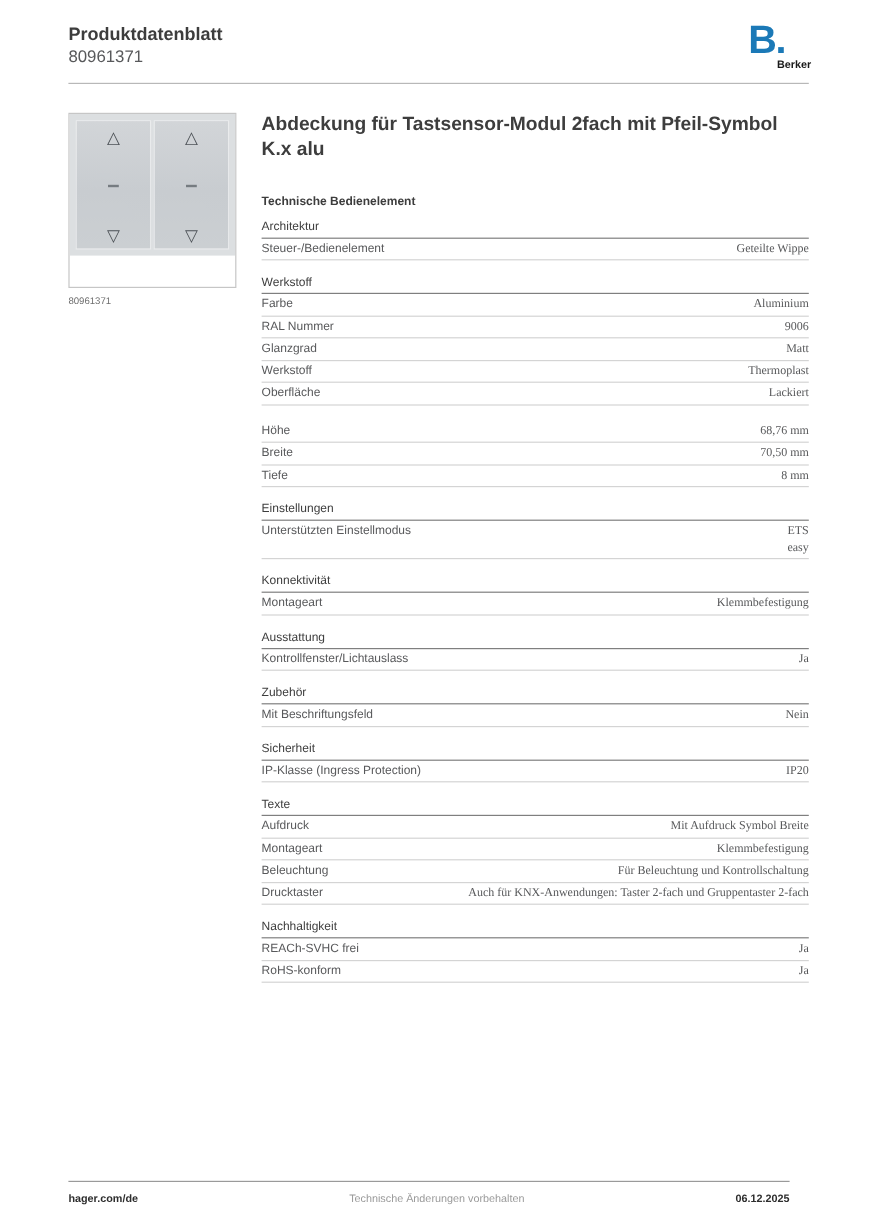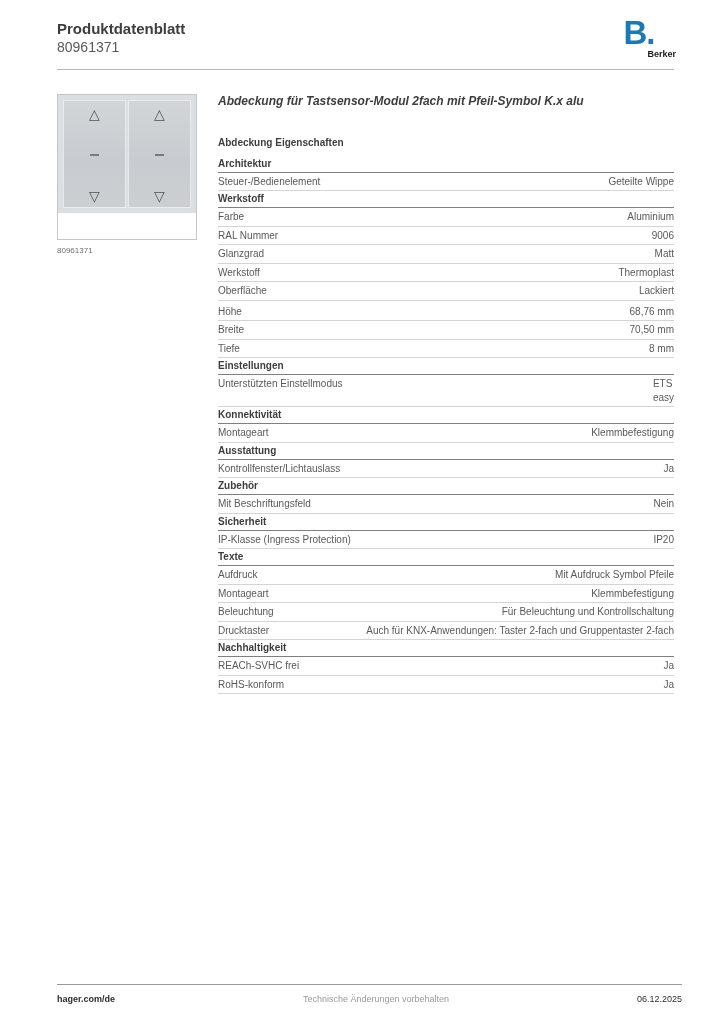--- a/index.html
+++ b/index.html
@@ -93,74 +93,73 @@
     background: #5a6066;
     opacity: 0.75;
   }
   .image-caption {
     margin-top: 6px;
     font-size: 8px;
     color: #6e6e6e;
   }
   .right-col { flex: 1; margin-left: 19px; }
   .product-title {
-    font-size: 12px;
+    font-size: 16px;
     font-weight: bold;
     color: #3d3d3d;
     margin: 0;
     line-height: 1.3;
-    font-style: italic;
   }
   .tech-title {
     font-size: 10px;
     font-weight: bold;
     color: #3d3d3d;
     margin: 27px 0 10px 0;
   }
-  .spec-section { margin-top: 2px; }
+  .spec-section { margin-top: 13px; }
   .spec-section:first-child { margin-top: 0; }
   .spec-section-title {
     font-size: 10px;
-    font-weight: bold;
+    font-weight: normal;
     color: #3d3d3d;
     padding-bottom: 3px;
     border-bottom: 1px solid #7f7f7f;
   }
   .spec-row {
     display: flex;
     justify-content: space-between;
     align-items: flex-start;
     font-size: 10px;
     color: #58595b;
     padding: 2px 0 2px;
     border-bottom: 1px solid #d4d4d4;
     line-height: 1.35;
   }
   .spec-label { text-align: center; padding-right: 10px; }
-  .spec-value { white-space: pre-line; }
+  .spec-value { text-align: right; white-space: pre-line; font-family: Liberation Serif, serif; }
   
   .footer {
     position: absolute;
     left: 57px;
-    right: 42px;
+    right: 66px;
     bottom: 20px;
   }
   .footer-rule {
     border-top: 1px solid #9a9a9a;
     margin-bottom: 9px;
   }
   .footer-row {
     display: flex;
     justify-content: space-between;
     align-items: baseline;
     font-size: 9px;
   }
   .footer-website { font-weight: bold; color: #2e2e2e; }
   .footer-note { color: #9a9a9a; }
-  .footer-date { font-weight: normal; color: #2e2e2e; }
+  .footer-date { font-weight: bold; color: #2e2e2e; }
 </style>
 </head>
 <body>
 
 <div class="page">
 
   <header class="header">
     <div class="header-left">
       <h1 class="header-title">Produktdatenblatt</h1>
       <div class="header-number">80961371</div>
@@ -186,21 +185,21 @@
             <span class="dash"></span>
             <span class="arrow">▽</span>
           </div>
         </div>
       </div>
       <div class="image-caption">80961371</div>
     </aside>
 
     <section class="right-col">
       <h2 class="product-title">Abdeckung für Tastsensor-Modul 2fach mit Pfeil-Symbol K.x alu</h2>
-      <h3 class="tech-title">Abdeckung Eigenschaften</h3>
+      <h3 class="tech-title">Technische Bedienelement</h3>
       <div id="spec-sections">
           <div class="spec-section">
             <div class="spec-section-title">Architektur</div>
             <div class="spec-row">
               <span class="spec-label">Steuer-/Bedienelement</span>
               <span class="spec-value">Geteilte Wippe</span>
             </div>
           </div>
           <div class="spec-section">
             <div class="spec-section-title">Werkstoff</div>
@@ -272,21 +271,21 @@
             <div class="spec-section-title">Sicherheit</div>
             <div class="spec-row">
               <span class="spec-label">IP-Klasse (Ingress Protection)</span>
               <span class="spec-value">IP20</span>
             </div>
           </div>
           <div class="spec-section">
             <div class="spec-section-title">Texte</div>
             <div class="spec-row">
               <span class="spec-label">Aufdruck</span>
-              <span class="spec-value">Mit Aufdruck Symbol Pfeile</span>
+              <span class="spec-value">Mit Aufdruck Symbol Breite</span>
             </div>
             <div class="spec-row">
               <span class="spec-label">Montageart</span>
               <span class="spec-value">Klemmbefestigung</span>
             </div>
             <div class="spec-row">
               <span class="spec-label">Beleuchtung</span>
               <span class="spec-value">Für Beleuchtung und Kontrollschaltung</span>
             </div>
             <div class="spec-row">

